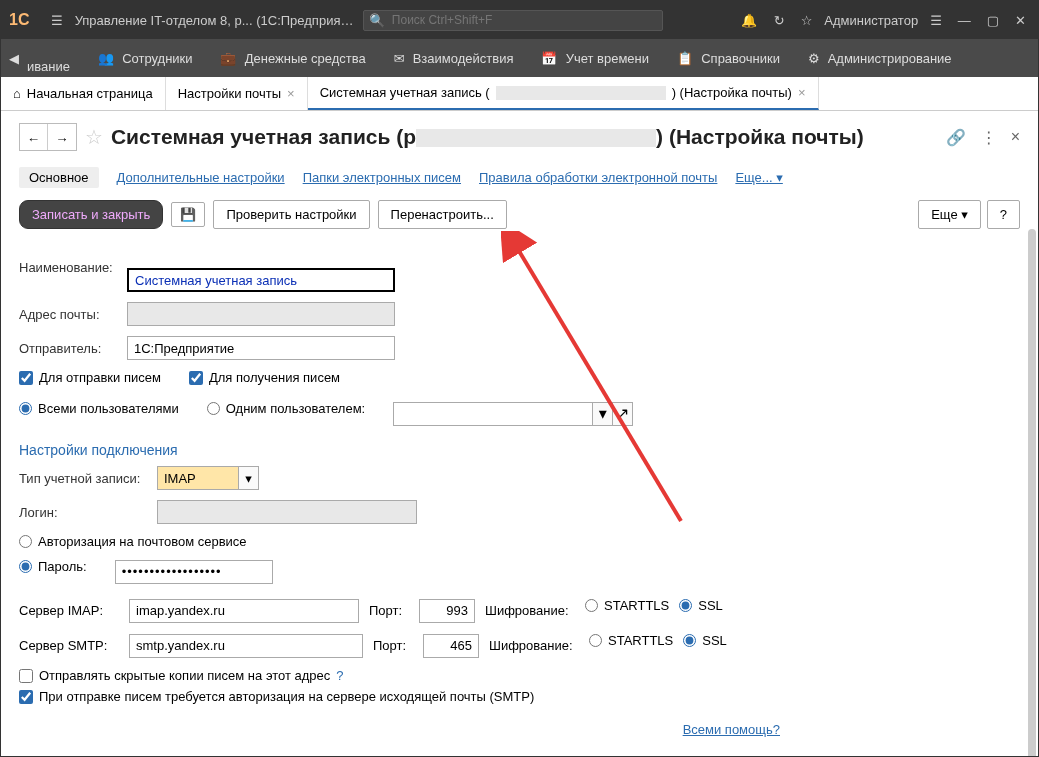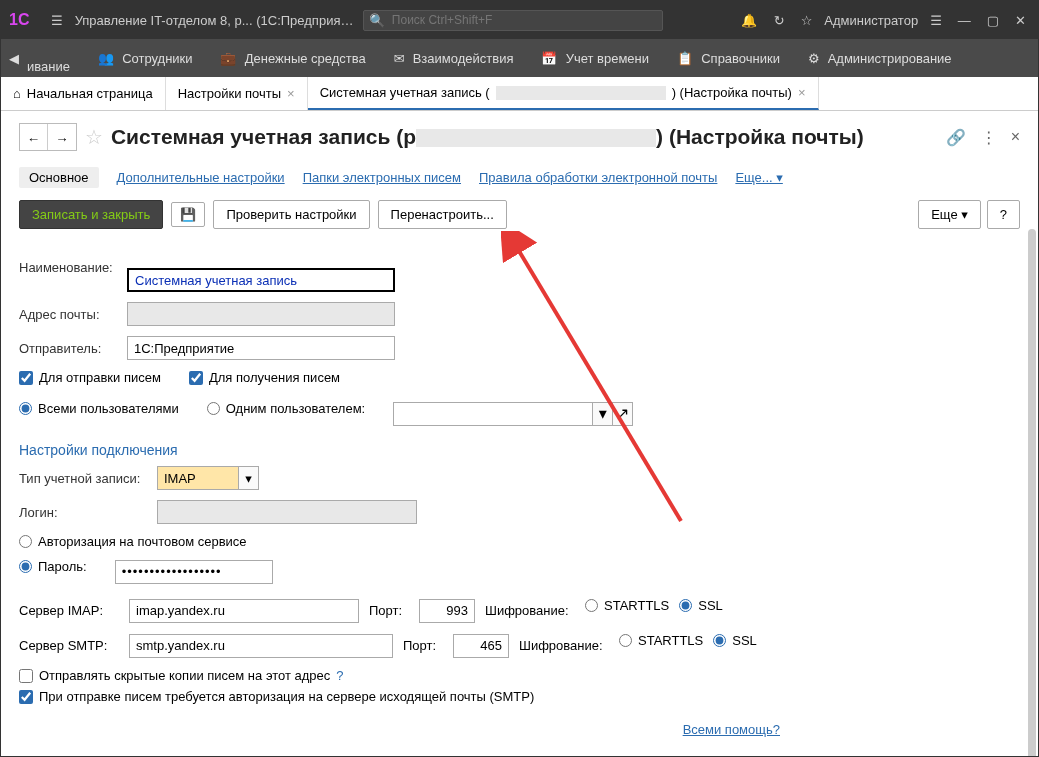--- a/index.html
+++ b/index.html
@@ -1,19 +1,19 @@
 <!DOCTYPE html>
 <html><head>
 <meta charset="utf-8">
 <style>
 * { box-sizing: border-box; margin: 0; padding: 0; font-family: Arial, sans-serif; }
 body { background: #fff; width: 1039px; height: 757px; overflow: hidden; border: 1px solid #333; }
 
 .titlebar { background: #333; color: #ccc; height: 38px; display: flex; align-items: center; gap: 8px; padding: 0 8px; font-size: 13px; }
-.logo { color: #d946ef; font-weight: bold; font-size: 16px; width: 30px; }
+.logo { color: #fdba74; font-weight: bold; font-size: 16px; width: 30px; }
 .hamburger { cursor: pointer; padding: 4px; }
 .title-text { flex: 0 0 auto; max-width: 280px; white-space: nowrap; overflow: hidden; text-overflow: ellipsis; }
 .search-box { display: flex; align-items: center; background: #444; border: 1px solid #555; padding: 2px 6px; gap: 6px; width: 300px; color: #aaa; border-radius: 2px; }
 .search-box input { background: transparent; border: none; color: #aaa; width: 100%; outline: none; font-size: 12px; }
 .titlebar .spacer { flex: 1; }
 .titlebar-ico { cursor: pointer; padding: 4px; }
 
 .sectionbar { background: #4a4a4a; color: #ddd; height: 38px; display: flex; align-items: center; font-size: 13px; }
 .sectionbar .nav-chevron { padding: 0 8px; cursor: pointer; }
 .section-item { display: flex; align-items: center; gap: 8px; padding: 0 14px; cursor: pointer; height: 100%; }
@@ -36,21 +36,21 @@
 .header-right { margin-left: auto; display: flex; gap: 14px; align-items: center; }
 .header-ico { color: #666; cursor: pointer; }
 
 .subnav { display: flex; gap: 18px; align-items: center; margin: 16px 0 12px; font-size: 13px; }
 .subnav-first { background: #eee; padding: 3px 10px; border-radius: 2px; }
 .subnav a { color: #2b6cb0; text-decoration: underline; cursor: pointer; }
 .subnav .more { color: #2b6cb0; text-decoration: underline; cursor: pointer; }
 
 .toolbar { display: flex; gap: 8px; align-items: center; margin-bottom: 14px; }
 .btn { border: 1px solid #aaa; background: #fff; padding: 6px 12px; font-size: 13px; cursor: pointer; border-radius: 2px; }
-.btn.primary { background: #444; color: #84cc16; border-color: #333; }
+.btn.primary { background: #444; color: #f0abfc; border-color: #333; border-radius: 9px; }
 .btn.icon-only { padding: 4px 8px; color: #2b6cb0; }
 .toolbar .right { margin-left: auto; display: flex; gap: 6px; }
 
 .form-row { display: flex; align-items: center; gap: 8px; margin-bottom: 10px; font-size: 13px; }
 .form-label { width: 100px; color: #333; }
 .form-label.w130 { width: 130px; }
 .text-input { border: 1px solid #aaa; padding: 4px 6px; font-size: 13px; height: 24px; }
 .text-input.selected { background: #fff; color: #0a2fb5; border: 2px solid #000; }
 .text-input.blur { background: #e8e8e8; color: transparent; }
 .text-input.yellow { background: #ffe6a8; }
@@ -255,21 +255,21 @@
         <input type="radio" name="enc-imap" style="">
         <span>STARTTLS</span>
       </label>
     <label class="radio-row">
         <input type="radio" name="enc-imap" checked="" style="">
         <span>SSL</span>
       </label>
   </div>
   <div class="server-row">
     <span class="lbl">Сервер SMTP:</span>
-    <input class="text-input" style="width: 264px;" value="smtp.yandex.ru">
+    <input class="text-input" style="width: 234px;" value="smtp.yandex.ru">
     <span class="lbl2">Порт:</span>
     <input class="text-input port-input" value="465" style="">
     <span class="enc-label">Шифрование:</span>
     <label class="radio-row">
         <input type="radio" name="enc-smtp" style="">
         <span>STARTTLS</span>
       </label>
     <label class="radio-row">
         <input type="radio" name="enc-smtp" checked="" style="">
         <span>SSL</span>

